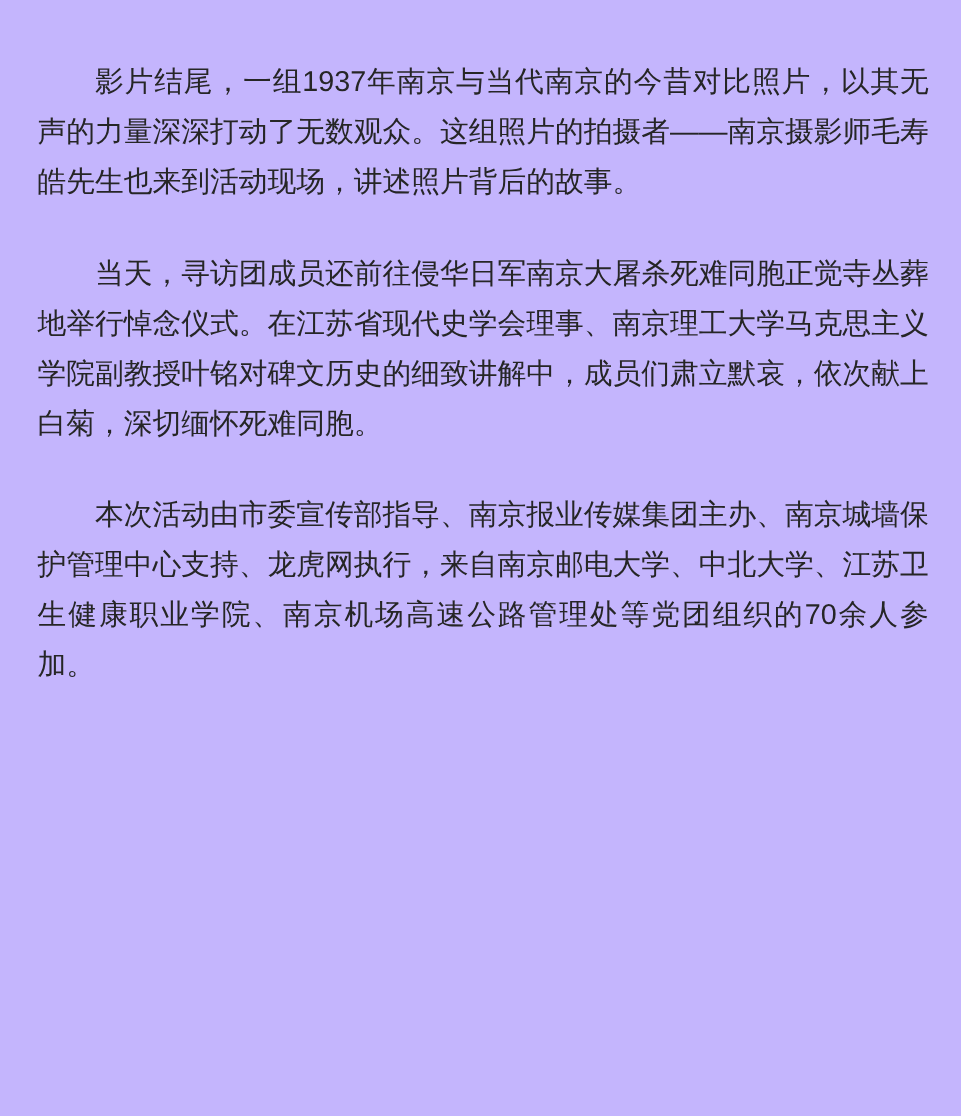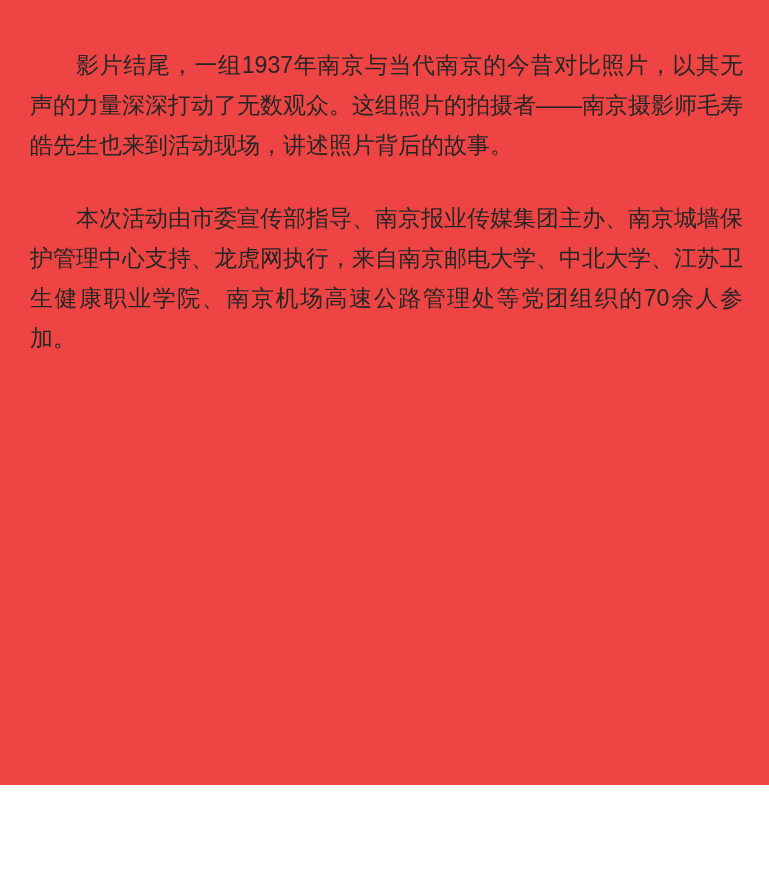--- a/index.html
+++ b/index.html
@@ -9,22 +9,22 @@
   body {
     width: 769px;
     height: 893px;
     background: #ffffff;
     font-family: "Liberation Sans", sans-serif;
     overflow: hidden;
   }
   .page {
     box-sizing: border-box;
     width: 769px;
-    height: 785px;
-    background: #ef4444;
+    height: 893px;
+    background: #c4b5fd;
   }
   .article {
     box-sizing: border-box;
     width: 769px;
     padding: 45px 26px 20px 30px;
     font-size: 23px;
     line-height: 40px;
     color: #262626;
     text-align: justify;
     text-justify: inter-ideograph;
@@ -37,15 +37,16 @@
   .article p:last-child {
     margin-bottom: 0;
   }
 </style>
 </head>
 <body style="background: rgb(255, 255, 255);">
 
 <div class="page">
   <article class="article" style="color: rgb(38, 38, 38);">
     <p>影片结尾，一组1937年南京与当代南京的今昔对比照片，以其无声的力量深深打动了无数观众。这组照片的拍摄者——南京摄影师毛寿皓先生也来到活动现场，讲述照片背后的故事。</p>
+    <p>当天，寻访团成员还前往侵华日军南京大屠杀死难同胞正觉寺丛葬地举行悼念仪式。在江苏省现代史学会理事、南京理工大学马克思主义学院副教授叶铭对碑文历史的细致讲解中，成员们肃立默哀，依次献上白菊，深切缅怀死难同胞。</p>
     <p>本次活动由市委宣传部指导、南京报业传媒集团主办、南京城墙保护管理中心支持、龙虎网执行，来自南京邮电大学、中北大学、江苏卫生健康职业学院、南京机场高速公路管理处等党团组织的70余人参加。</p>
   </article>
 </div>
 
 </body></html>

